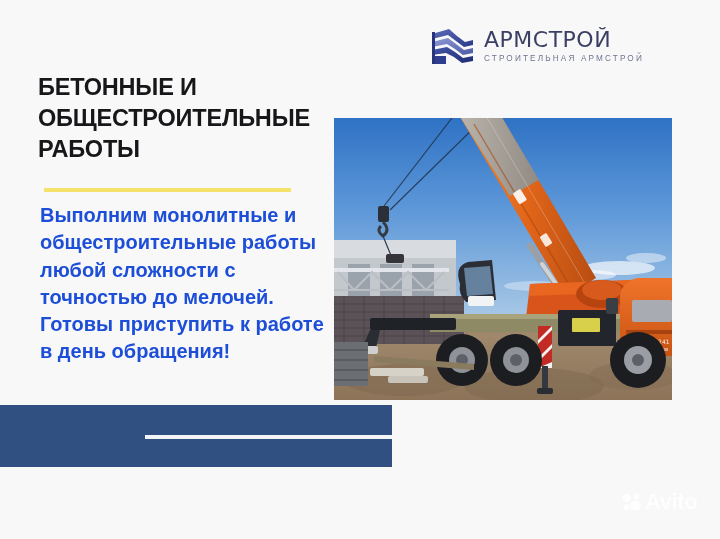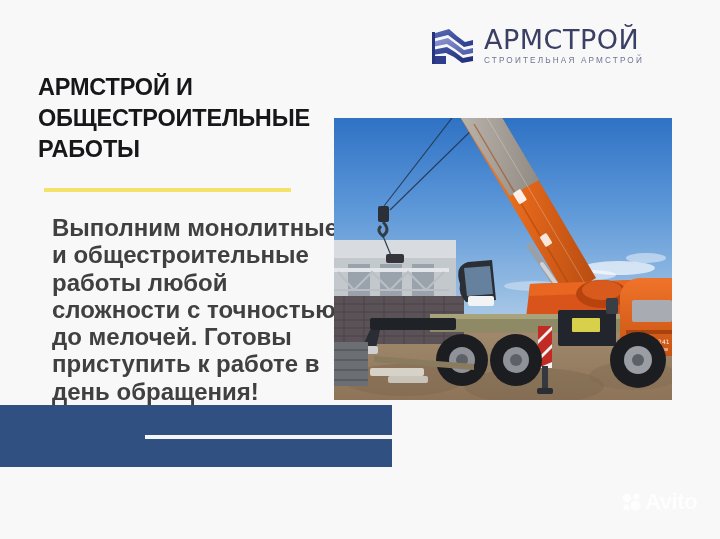--- a/index.html
+++ b/index.html
@@ -37,21 +37,21 @@
     flex: 0 0 auto;
     display: block;
   }
   .logo-words {
     display: flex;
     flex-direction: column;
     justify-content: center;
     line-height: 1;
   }
   .logo-title {
-    font-size: 27px;
+    font-size: 22px;
     letter-spacing: 0.5px;
     color: #3b3f63;
     font-weight: 400;
     font-family: "DejaVu Sans", "Liberation Sans", sans-serif;
     white-space: nowrap;
   }
   .logo-sub {
     margin-top: 4px;
     font-size: 8.2px;
     letter-spacing: 2.15px;
@@ -84,25 +84,25 @@
     height: 4px;
     background: #f5e26b;
   }
 
   
   .body-copy {
     position: absolute;
     left: 40px;
     top: 202px;
     width: 290px;
-    margin: 12px;
-    font-size: 24px;
+    margin: 0;
+    font-size: 20px;
     line-height: 27.3px;
     font-weight: bold;
-    color: #404040;
+    color: #1d4ed8;
     font-family: "Liberation Sans", "DejaVu Sans", sans-serif;
   }
 
   
   .photo {
     position: absolute;
     left: 334px;
     top: 118px;
     width: 338px;
     height: 282px;
@@ -178,21 +178,21 @@
         <rect x="3" y="30" width="14" height="8" fill="#2e3d8e"></rect>
         <rect x="3" y="6" width="3" height="32" fill="#26347d"></rect>
       </svg>
     </span>
     <span class="logo-words">
       <span class="logo-title">АРМСТРОЙ</span>
       <span class="logo-sub">СТРОИТЕЛЬНАЯ АРМСТРОЙ</span>
     </span>
   </div>
 
-  <h1 class="heading">АРМСТРОЙ И ОБЩЕСТРОИТЕЛЬНЫЕ РАБОТЫ</h1>
+  <h1 class="heading">БЕТОННЫЕ И ОБЩЕСТРОИТЕЛЬНЫЕ РАБОТЫ</h1>
 
   <div class="divider"></div>
 
   <p class="body-copy">Выполним монолитные и общестроительные работы любой сложности с точностью до мелочей. Готовы приступить к работе в день обращения!</p>
 
   <div class="photo">
     <svg viewBox="0 0 338 282" preserveAspectRatio="xMidYMid slice" xmlns="http://www.w3.org/2000/svg" aria-hidden="true">
       <defs>
         <linearGradient id="sky" x1="0" y1="0" x2="0" y2="1">
           <stop offset="0" stop-color="#2f72c4"></stop>

